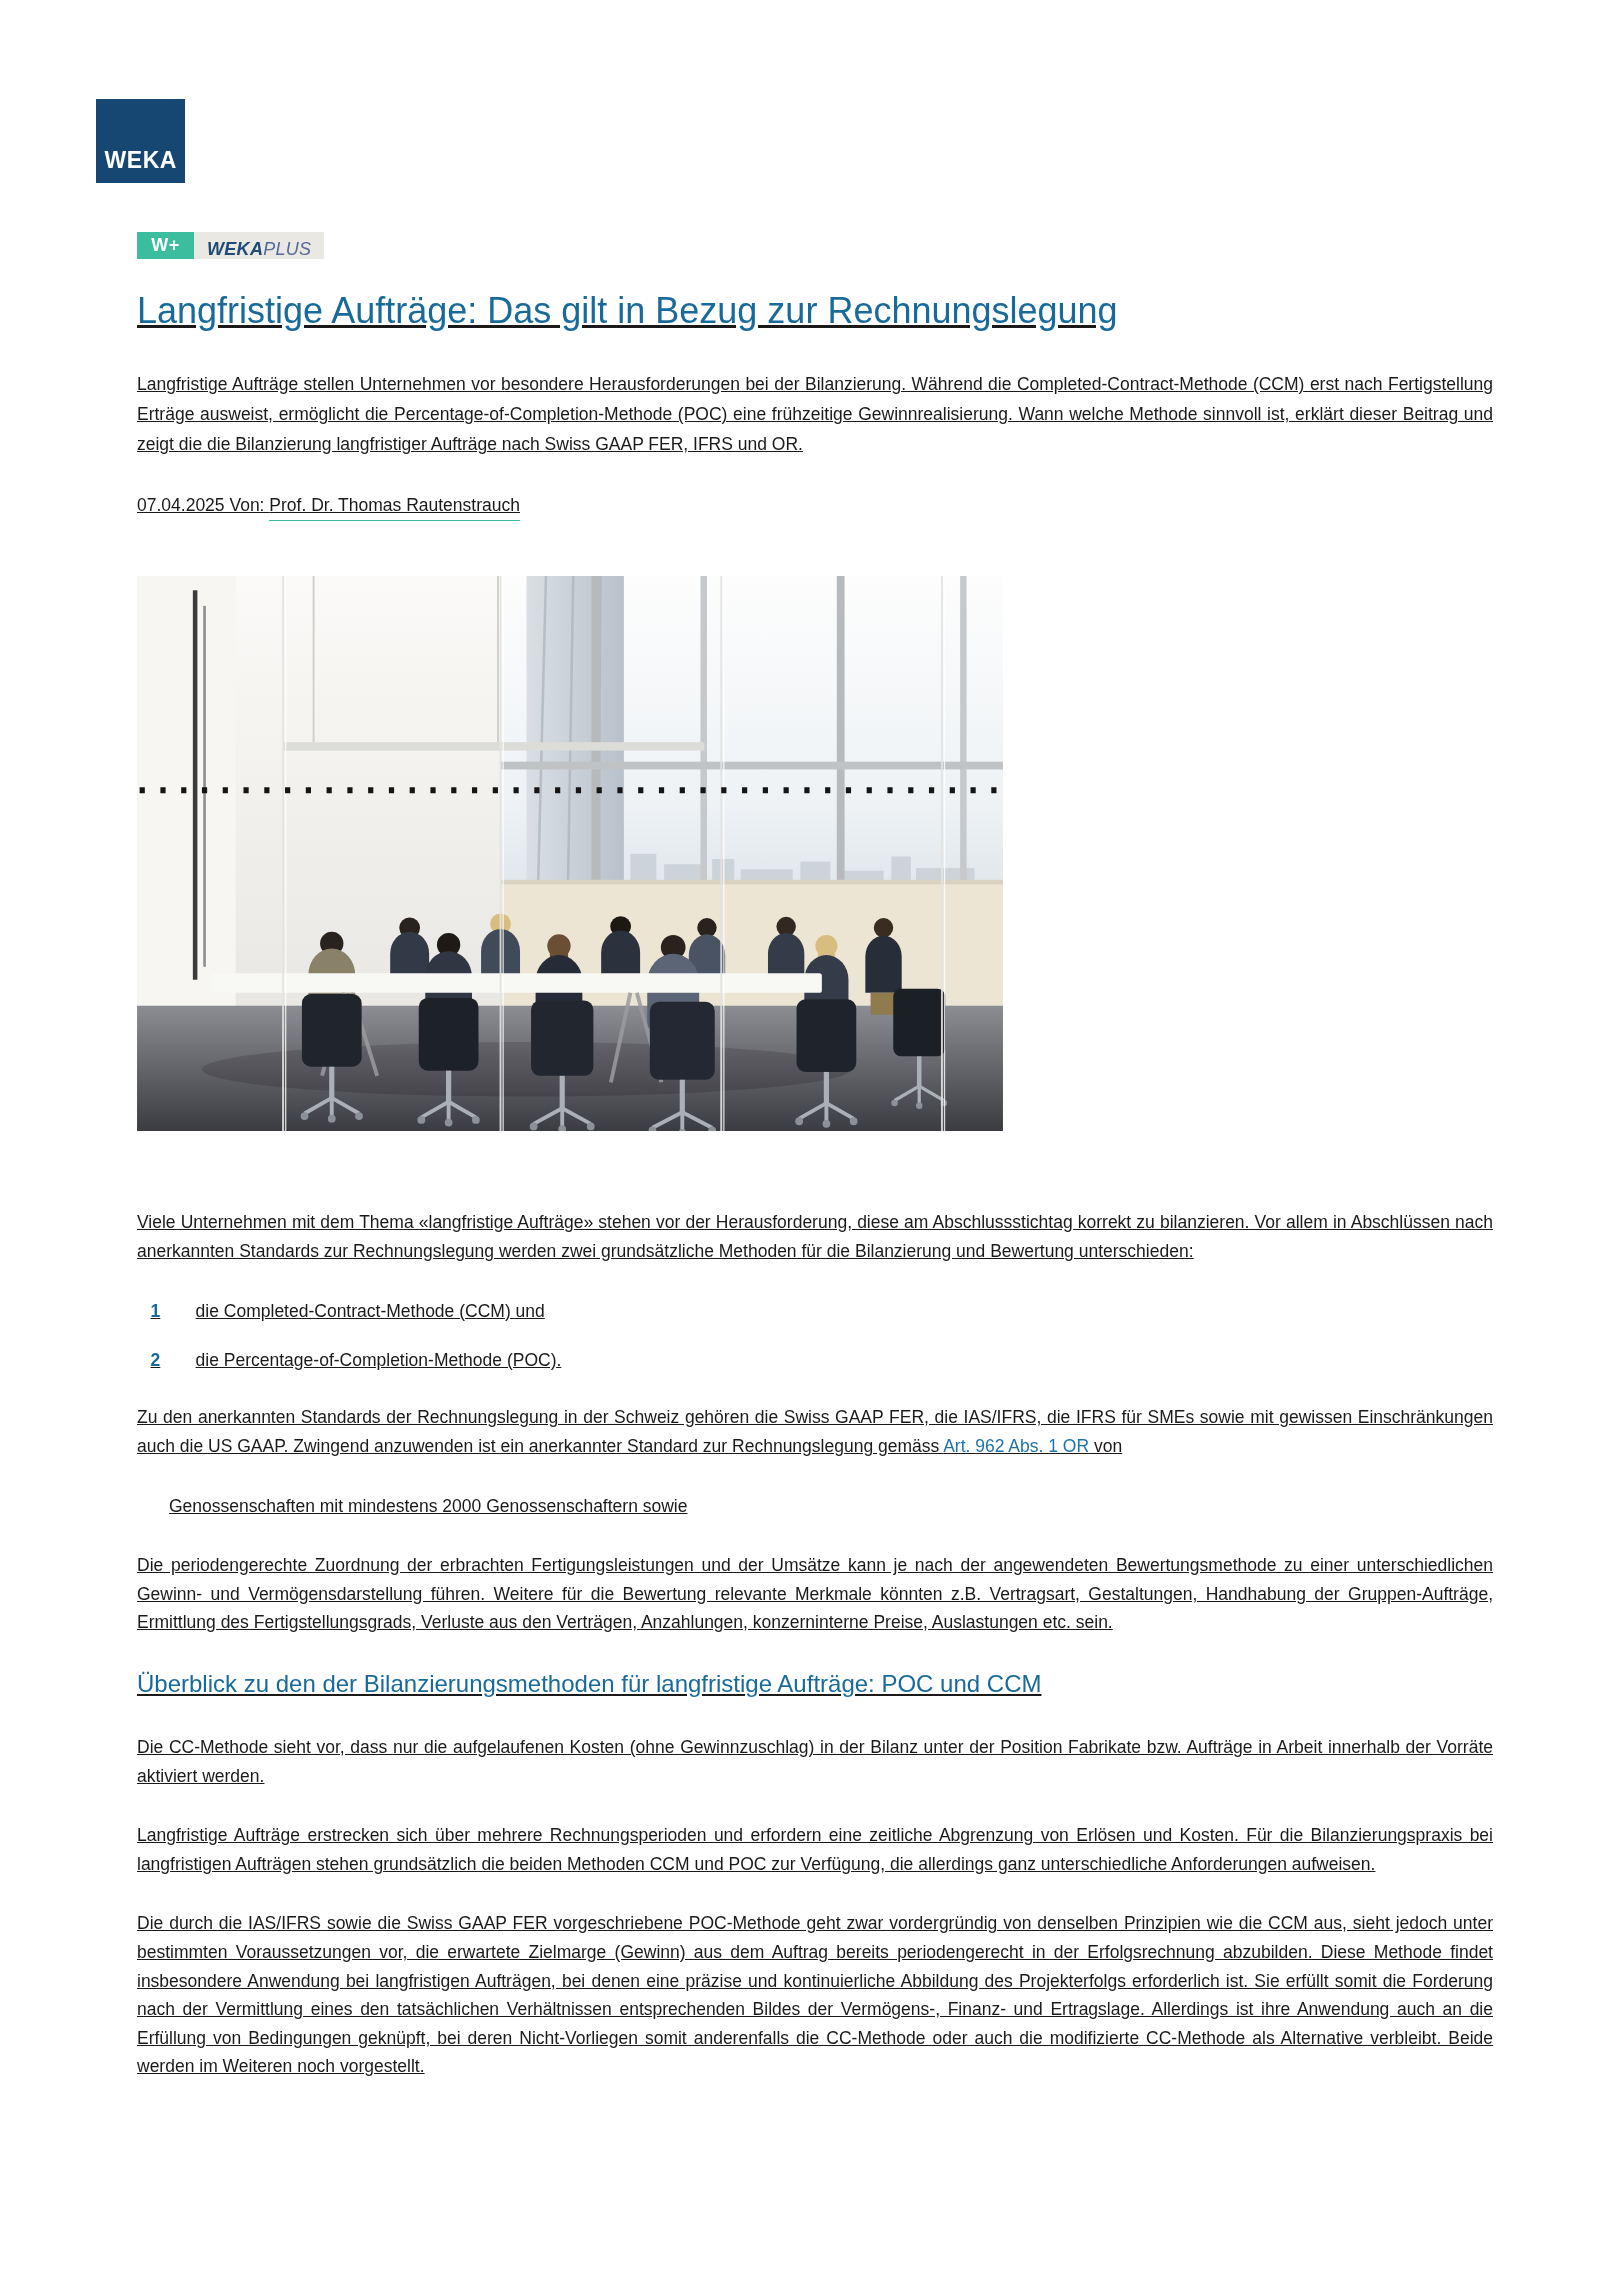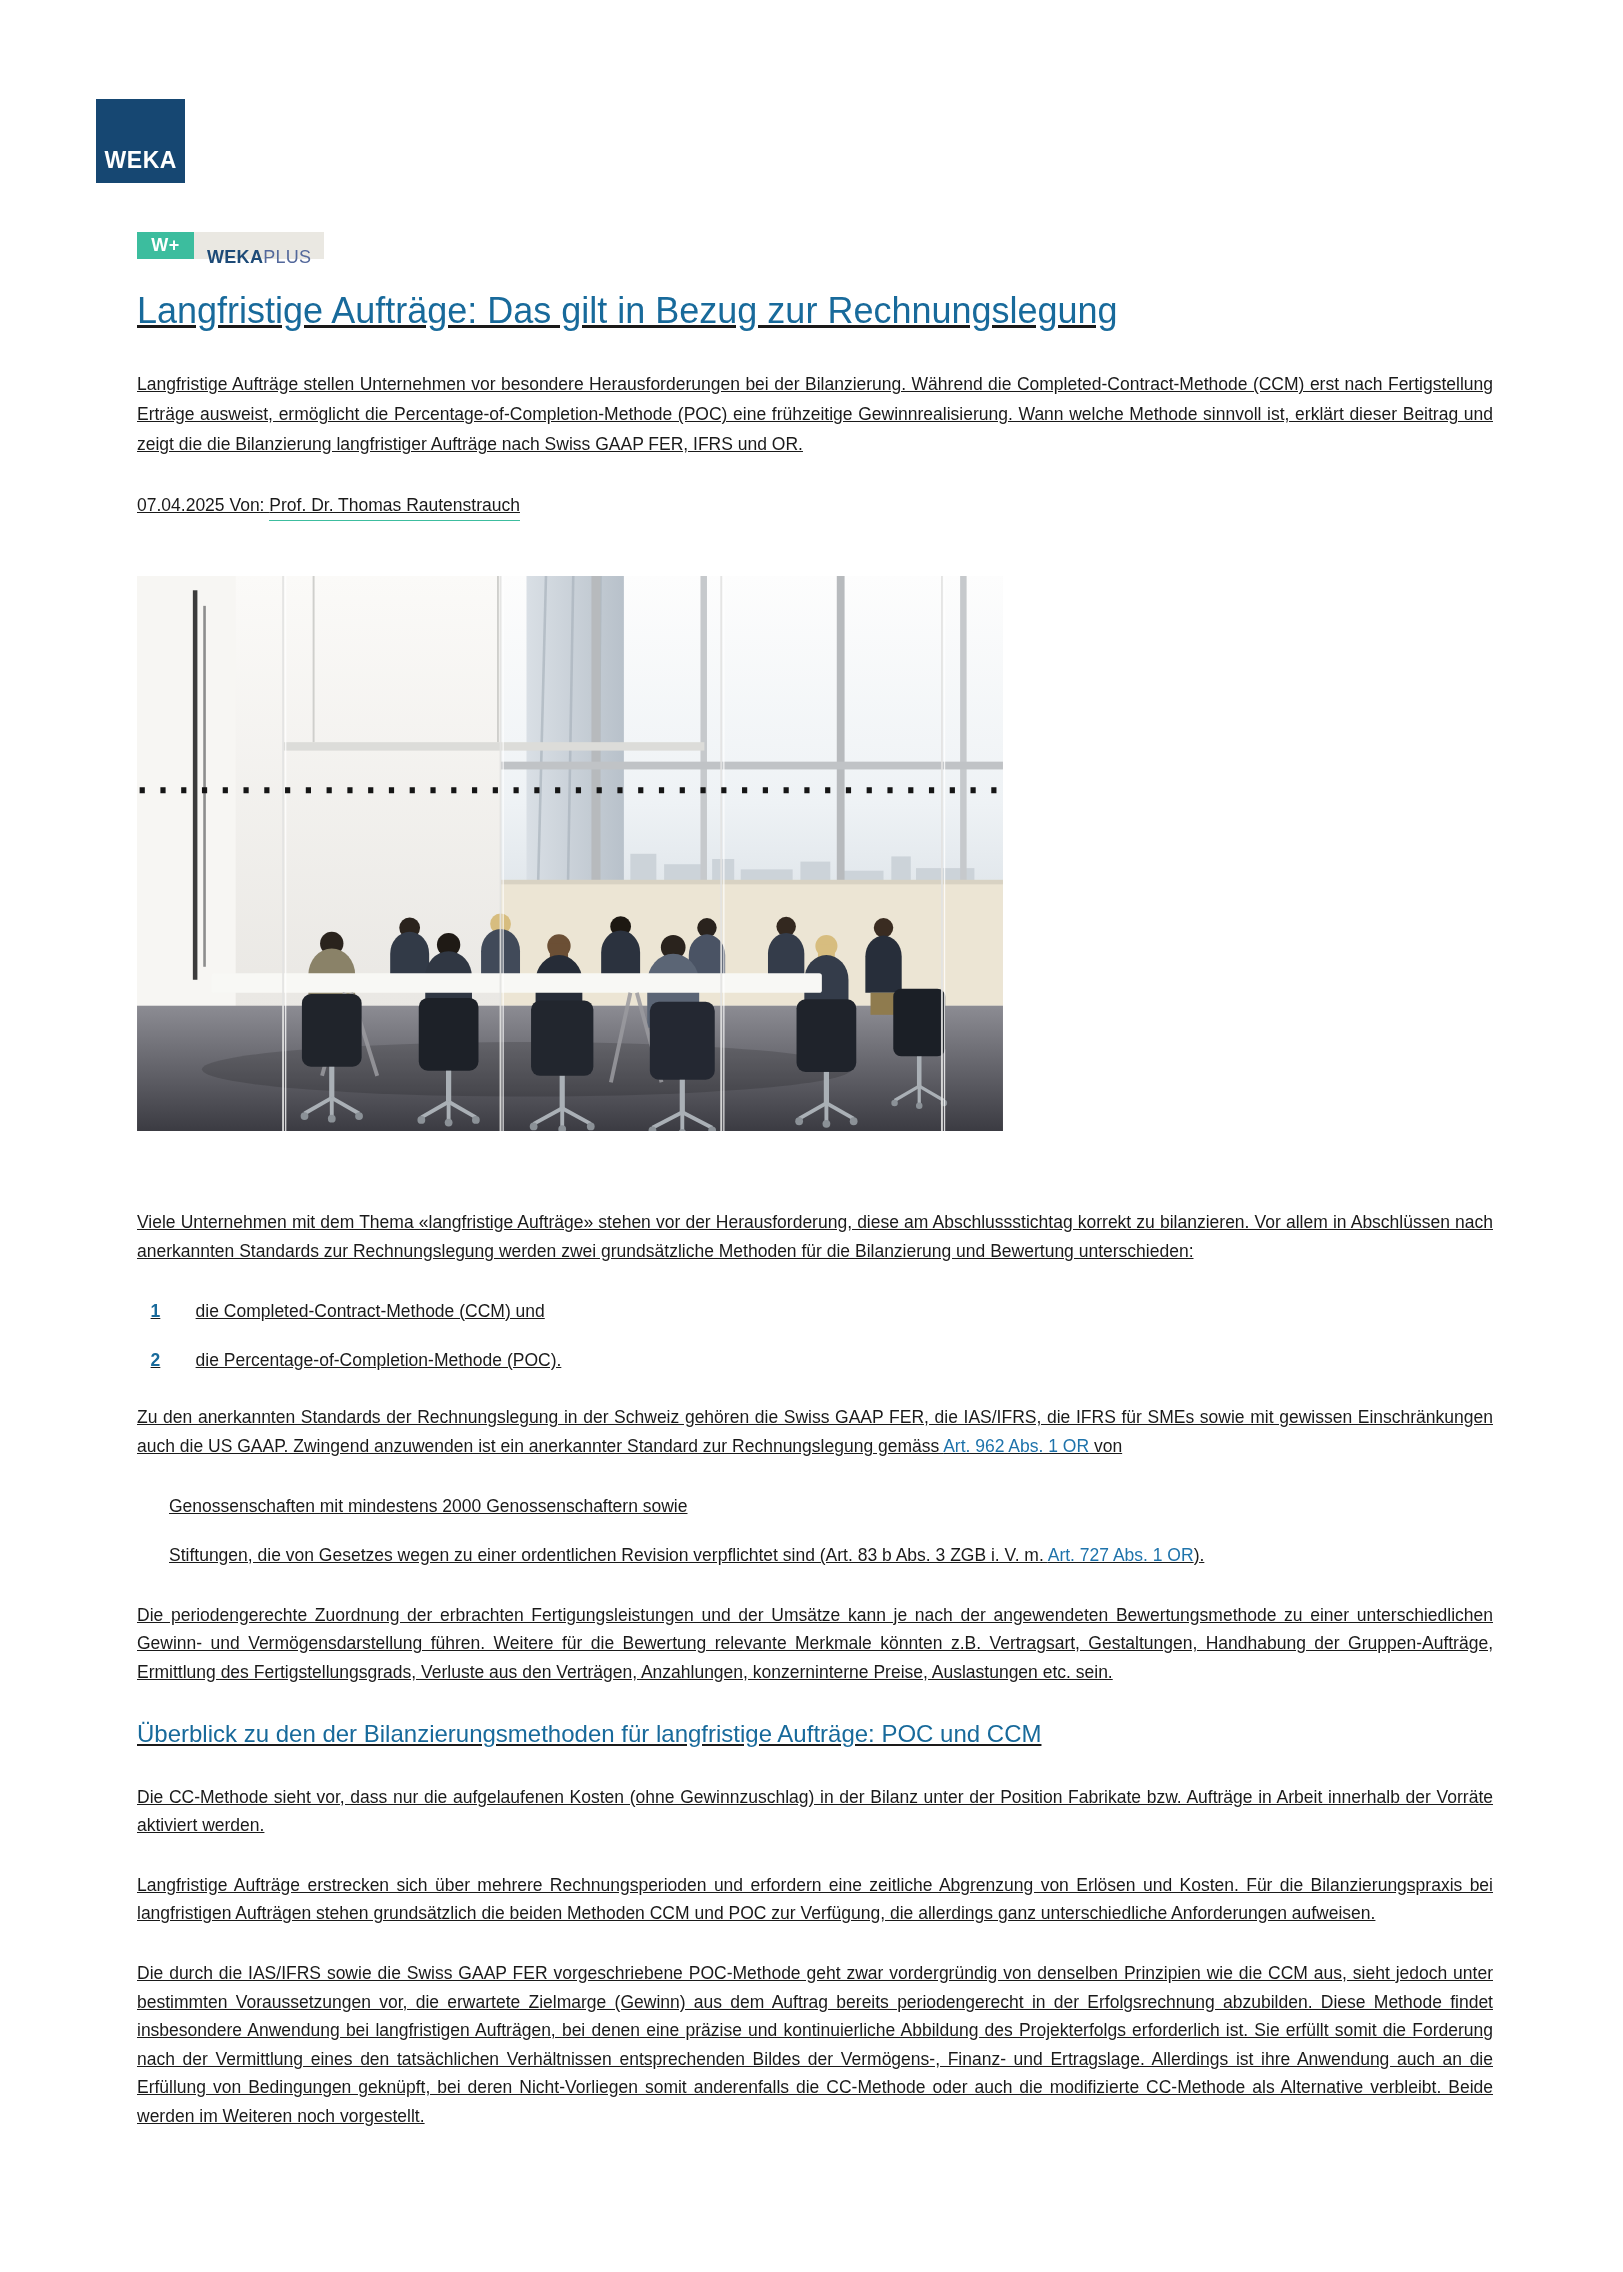--- a/index.html
+++ b/index.html
@@ -10,21 +10,21 @@
   
   .logo{position:absolute;left:96px;top:99px;width:89px;height:84px;
         background:#164772;color:#fff;display:flex;align-items:flex-end;
         padding:0 0 9px 8.4px;box-sizing:border-box;cursor:pointer;}
   .logo span{font-weight:700;font-size:23px;letter-spacing:0.6px;transform:scaleY(1.05);}
 
   
   .badge{position:absolute;left:137px;top:232px;height:27px;display:flex;align-items:stretch;}
   .badge-w{background:#3cbd9e;color:#fff;width:57px;text-align:center;
            font-weight:700;font-size:18px;line-height:27px;letter-spacing:0.6px;}
-  .badge-brand{background:#eae8e2;padding:12px 13px;font-size:18px;line-height:27px;letter-spacing:0.3px;white-space:nowrap;}
+  .badge-brand{background:#eae8e2;padding:4px 13px;font-size:18px;line-height:27px;letter-spacing:0.3px;white-space:nowrap;font-style:italic;}
   .badge-brand .b1{color:#1d4a77;font-weight:700;}
   .badge-brand .b2{color:#53689b;font-weight:400;}
 
   
   .content{position:absolute;left:137px;top:290px;width:1356px;text-decoration:underline;}
   h1{font-size:36px;font-weight:400;color:#186a9b;margin:0 0 38px 0;line-height:1.15;}
   .intro{font-size:17.5px;line-height:30px;margin:0 0 36px 0;text-align:justify;hyphens:auto;}
   .byline{font-size:17.5px;margin:0 0 60px 0;}
   .author{color:#1a1a1a;text-decoration:none;border-bottom:1.9px solid #3cbd9e;
           padding-bottom:4.5px;cursor:pointer;}
@@ -288,21 +288,20 @@
             <span>die Completed-Contract-Methode (CCM) und</span>
           </div>
           <div class="num-row">
             <span class="num">2</span>
             <span>die Percentage-of-Completion-Methode (POC).</span>
           </div>
         </div>
         <p class="body-p"><span>Zu den anerkannten Standards der Rechnungslegung in der Schweiz gehören die Swiss GAAP FER, die IAS/IFRS, die IFRS für SMEs sowie mit gewissen Einschränkungen auch die US GAAP. Zwingend anzuwenden ist ein anerkannter Standard zur Rechnungslegung gemäss </span><a class="text-link">Art. 962 Abs. 1 OR</a><span> von</span></p>
         <div class="plain-list">
           <p class="plain-item"><span>Genossenschaften mit mindestens 2000 Genossenschaftern sowie</span></p>
-          <p class="plain-item"><span>Stiftungen, die von Gesetzes wegen zu einer ordentlichen Revision verpflichtet sind (Art. 83 b Abs. 3 ZGB i. V. m. </span><a class="text-link">Art. 727 Abs. 1 OR</a><span>).</span></p>
         </div>
         <p class="body-p"><span>Die periodengerechte Zuordnung der erbrachten Fertigungsleistungen und der Umsätze kann je nach der angewendeten Bewertungsmethode zu einer unterschiedlichen Gewinn- und Vermögensdarstellung führen. Weitere für die Bewertung relevante Merkmale könnten z.B. Vertragsart, Gestaltungen, Handhabung der Gruppen-Aufträge, Ermittlung des Fertigstellungsgrads, Verluste aus den Verträgen, Anzahlungen, konzerninterne Preise, Auslastungen etc. sein.</span></p>
         <h2 class="section">Überblick zu den der Bilanzierungsmethoden für langfristige Aufträge: POC und CCM</h2>
         <p class="body-p"><span>Die CC-Methode sieht vor, dass nur die aufgelaufenen Kosten (ohne Gewinnzuschlag) in der Bilanz unter der Position Fabrikate bzw. Aufträge in Arbeit innerhalb der Vorräte aktiviert werden.</span></p>
         <p class="body-p"><span>Langfristige Aufträge erstrecken sich über mehrere Rechnungsperioden und erfordern eine zeitliche Abgrenzung von Erlösen und Kosten. Für die Bilanzierungspraxis bei langfristigen Aufträgen stehen grundsätzlich die beiden Methoden CCM und POC zur Verfügung, die allerdings ganz unterschiedliche Anforderungen aufweisen.</span></p>
         <p class="body-p"><span>Die durch die IAS/IFRS sowie die Swiss GAAP FER vorgeschriebene POC-Methode geht zwar vordergründig von denselben Prinzipien wie die CCM aus, sieht jedoch unter bestimmten Voraussetzungen vor, die erwartete Zielmarge (Gewinn) aus dem Auftrag bereits periodengerecht in der Erfolgsrechnung abzubilden. Diese Methode findet insbesondere Anwendung bei langfristigen Aufträgen, bei denen eine präzise und kontinuierliche Abbildung des Projekterfolgs erforderlich ist. Sie erfüllt somit die Forderung nach der Vermittlung eines den tatsächlichen Verhältnissen entsprechenden Bildes der Vermögens-, Finanz- und Ertragslage. Allerdings ist ihre Anwendung auch an die Erfüllung von Bedingungen geknüpft, bei deren Nicht-Vorliegen somit anderenfalls die CC-Methode oder auch die modifizierte CC-Methode als Alternative verbleibt. Beide werden im Weiteren noch vorgestellt.</span></p>
       </div>
 
   </div>
 </div>

